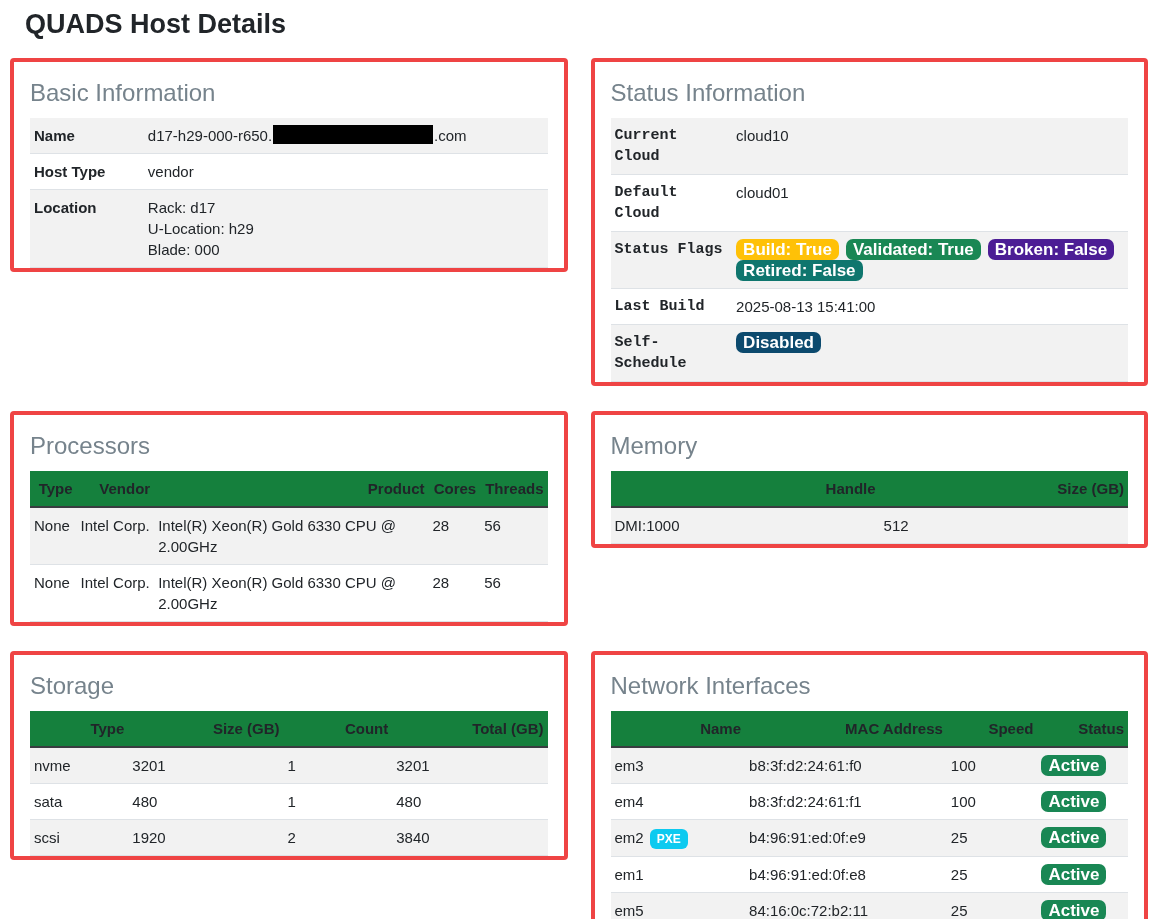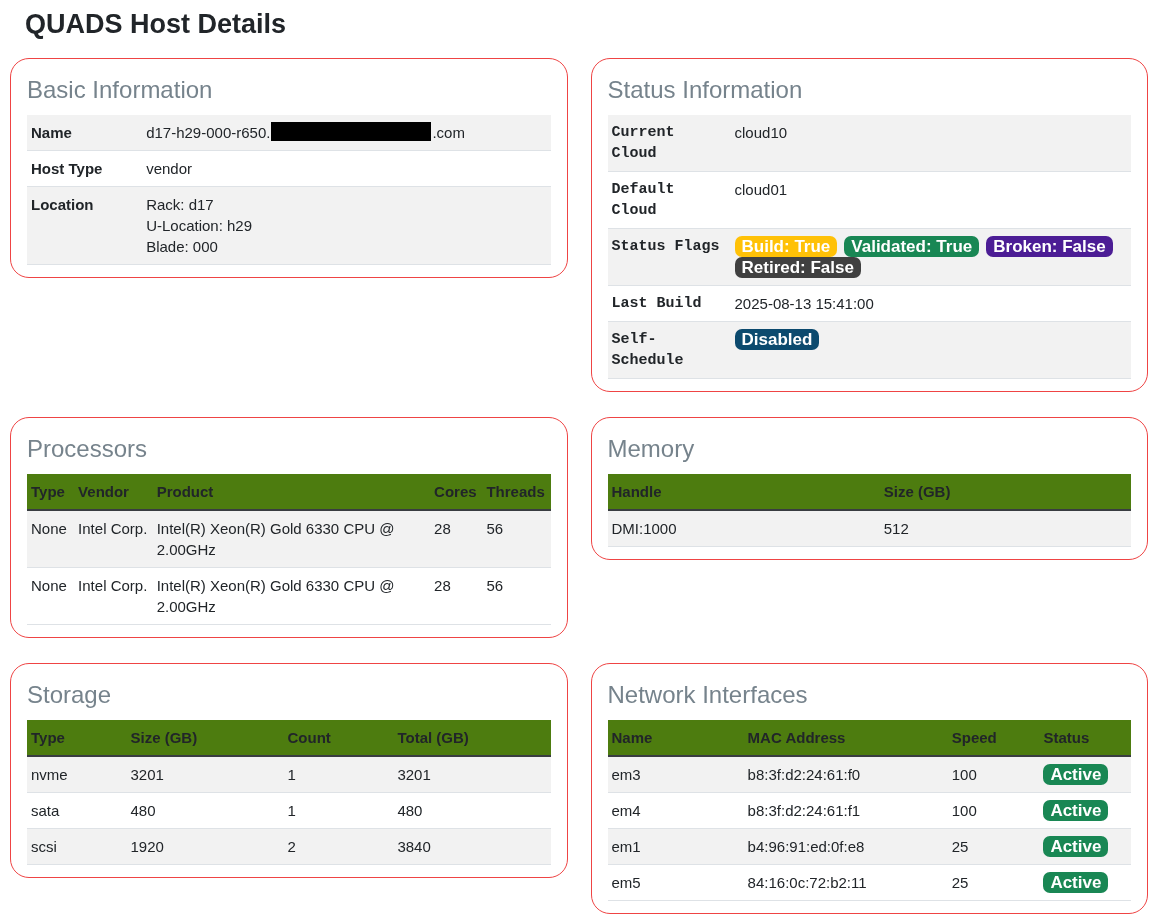--- a/index.html
+++ b/index.html
@@ -24,23 +24,23 @@
   }
   .grid {
     display: grid;
     grid-template-columns: 1fr 1fr;
     column-gap: 23px;
     row-gap: 25px;
     align-items: start;
   }
   .card {
     background: #ffffff;
-    border: 1px solid #ef4444;
-    border-radius: 19px;
-    padding: 16px 16px 12px 16px;
+    border: 4px solid #ef4444;
+    border-radius: 4px;
+    padding: 16px 16px 0 16px;
   }
   .card-title {
     font-size: 24px;
     line-height: 30px;
     font-weight: 400;
     color: #76838c;
     margin: 0 0 10px 0;
   }
   table {
     width: 100%;
@@ -54,21 +54,22 @@
   th, td {
     padding: 7px 4px;
     text-align: left;
     vertical-align: top;
     border-bottom: 1px solid #dee2e6;
     word-wrap: break-word;
   }
   thead th {
     font-weight: 700;
     border-bottom: 2px solid #393d41;
-    background: #4d7c0f;
+    background: #15803d;
+    text-align: right;
   }
   tbody tr:nth-child(odd) { background: #f2f2f2; }
   tbody tr:nth-child(even) { background: #ffffff; }
   .kv td.k { font-weight: 700; }
   table.kv-basic td.k { width: 22%; }
   table.kv-status td.k { width: 23.5%; font-family: Liberation Mono, monospace; }
   .badge {
     display: inline-block;
     color: #ffffff;
     font-weight: 700;
@@ -136,21 +137,21 @@
           <tr>
             <td class="k">Current Cloud</td>
             <td class="v">cloud10</td>
           </tr>
           <tr>
             <td class="k">Default Cloud</td>
             <td class="v">cloud01</td>
           </tr>
           <tr>
             <td class="k">Status Flags</td>
-            <td class="v flags"><span class="badge" style="background-color: rgb(255, 193, 7);">Build: True</span><span class="badge" style="background-color: rgb(25, 135, 84);">Validated: True</span><span class="badge" style="background-color: #4c1d95;">Broken: False</span><span class="badge" style="background-color: #404040;">Retired: False</span></td>
+            <td class="v flags"><span class="badge" style="background-color: rgb(255, 193, 7);">Build: True</span><span class="badge" style="background-color: rgb(25, 135, 84);">Validated: True</span><span class="badge" style="background-color: #4c1d95;">Broken: False</span><span class="badge" style="background-color: #0f766e;">Retired: False</span></td>
           </tr>
           <tr>
             <td class="k">Last Build</td>
             <td class="v">2025-08-13 15:41:00</td>
           </tr>
           <tr>
             <td class="k">Self-Schedule</td>
             <td class="v">
               <span class="badge" style="background-color: #0c4a6e;">Disabled</span>
             </td>
@@ -283,20 +284,26 @@
               <td>100</td>
               <td><span class="badge" style="background-color: rgb(25, 135, 84);">Active</span></td>
             </tr>
             <tr>
               <td><span>em4</span></td>
               <td>b8:3f:d2:24:61:f1</td>
               <td>100</td>
               <td><span class="badge" style="background-color: rgb(25, 135, 84);">Active</span></td>
             </tr>
             <tr>
+              <td><span>em2</span><span class="badge badge-pxe" style="background-color: rgb(13, 202, 240);">PXE</span></td>
+              <td>b4:96:91:ed:0f:e9</td>
+              <td>25</td>
+              <td><span class="badge" style="background-color: rgb(25, 135, 84);">Active</span></td>
+            </tr>
+            <tr>
               <td><span>em1</span></td>
               <td>b4:96:91:ed:0f:e8</td>
               <td>25</td>
               <td><span class="badge" style="background-color: rgb(25, 135, 84);">Active</span></td>
             </tr>
             <tr>
               <td><span>em5</span></td>
               <td>84:16:0c:72:b2:11</td>
               <td>25</td>
               <td><span class="badge" style="background-color: rgb(25, 135, 84);">Active</span></td>

